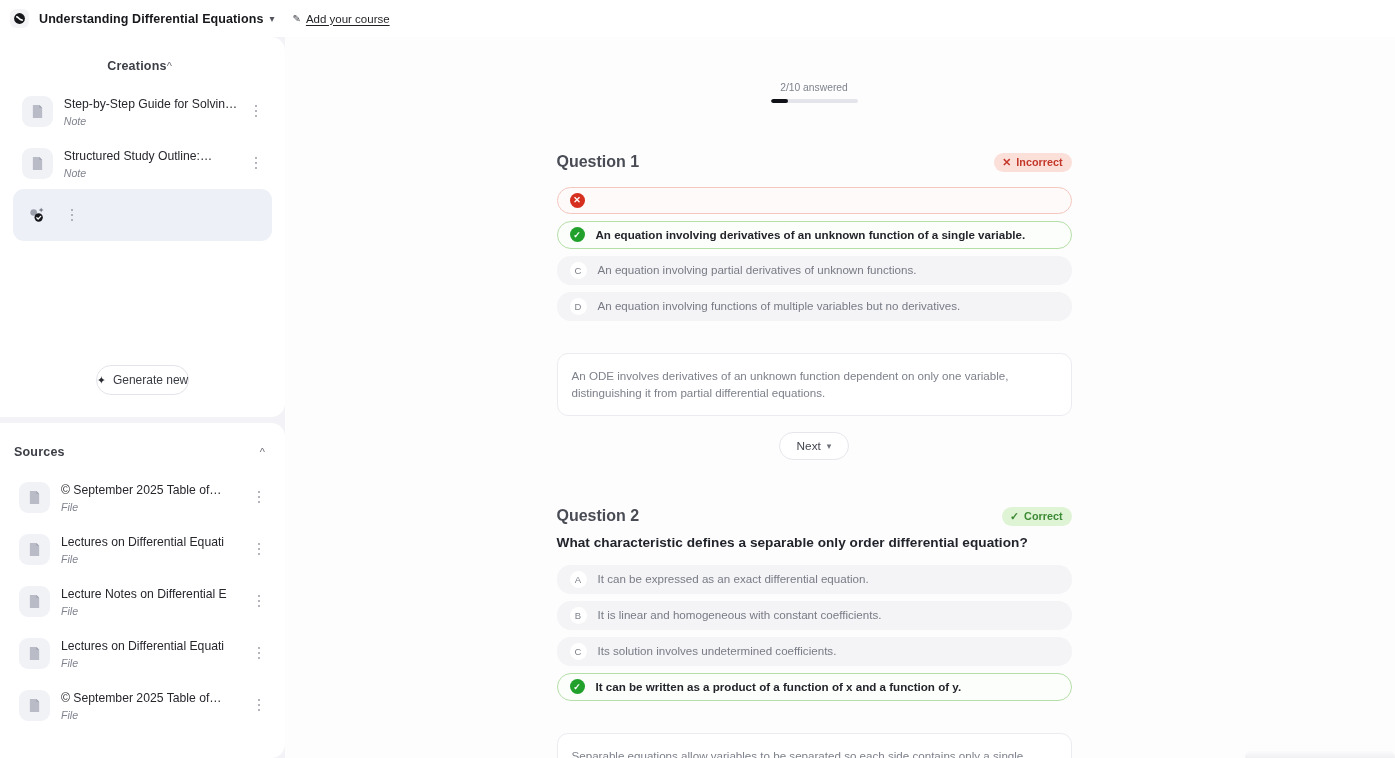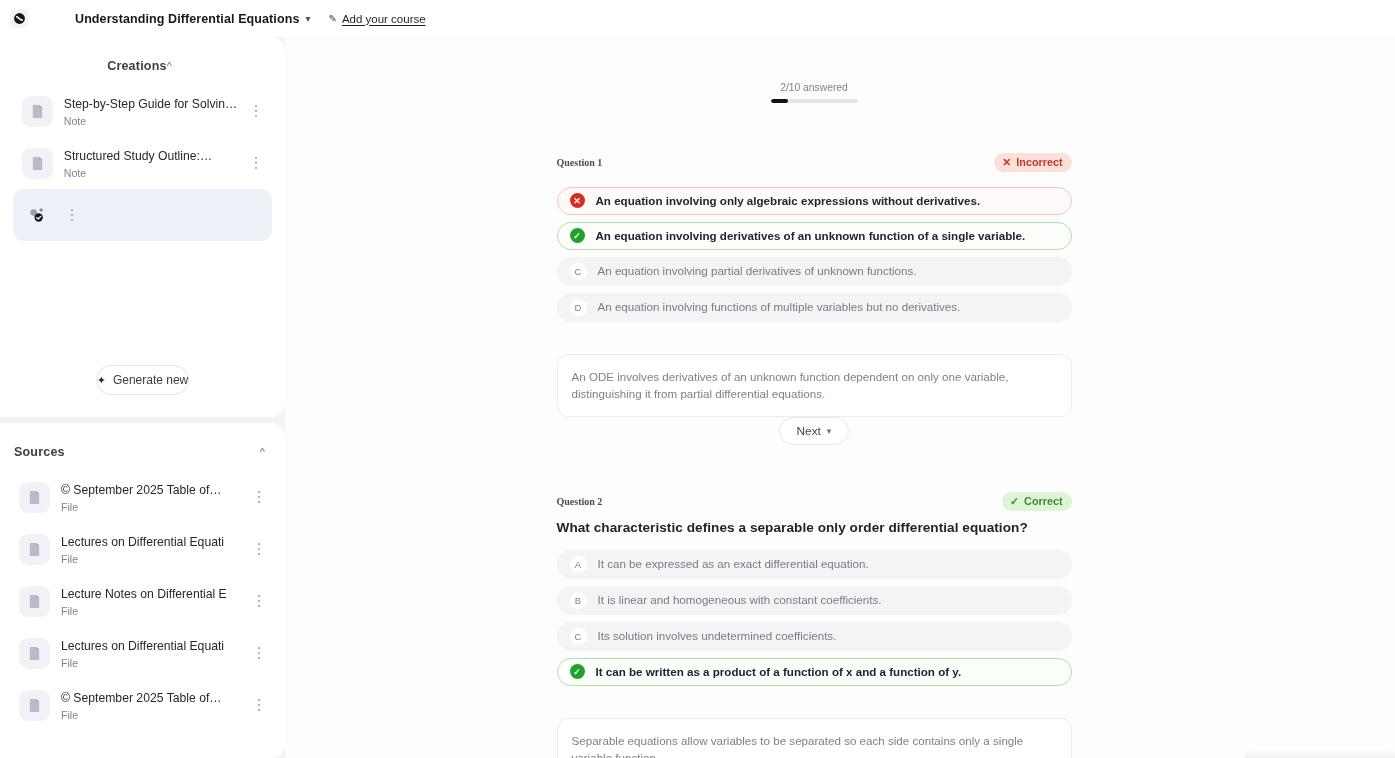--- a/index.html
+++ b/index.html
@@ -25,21 +25,20 @@
     border-radius: 6px;
     background: #f4f4f6;
     display: flex; align-items: center; justify-content: center;
     flex: 0 0 auto;
   }
   .course-title {
     font-size: 12.5px;
     font-weight: bold;
     color: #17181c;
     letter-spacing: 0.1px;
-    margin-left: 36px;
   }
   .chev-title { color: #53555e; font-size: 10px; margin-left: -4px; }
   .add-course {
     display: flex; align-items: center; gap: 5px;
     margin-left: 8px;
   }
   .add-course-label {
     font-size: 11.5px;
     color: #1f2024;
     text-decoration: underline;
@@ -96,21 +95,21 @@
     display: flex; align-items: center; justify-content: center;
     flex: 0 0 auto;
   }
   .item-texts { flex: 1; min-width: 0; }
   .item-title {
     font-size: 12.2px; color: #26272d;
     white-space: nowrap; overflow: hidden; text-overflow: ellipsis;
     line-height: 16px;
   }
   .item-sub-row { display: flex; align-items: center; gap: 7px; margin-top: 2px; }
-  .item-sub { font-size: 10.6px; color: #81848f; line-height: 14px; }
+  .item-sub { font-size: 10.6px; color: #81848f; line-height: 14px; font-style: italic; }
   .badge-viewing {
     display: inline-flex; align-items: center; gap: 3px;
     background: #dbe6fb; color: #2e6ae0;
     font-size: 9.5px; font-weight: bold;
     border-radius: 9px;
     padding: 1px 6px 1px 5px;
   }
   .kebab {
     width: 16px; flex: 0 0 auto;
     display: flex; flex-direction: column; align-items: center; gap: 2.5px;
@@ -146,21 +145,21 @@
   .progress-label { font-size: 10.3px; color: #7f828c; margin-bottom: 6px; margin-top: 29px; }
   .progress-track {
     width: 87px; height: 3.5px; border-radius: 3px; background: #e4e5eb;
     position: relative; overflow: hidden;
   }
   .progress-fill { position: absolute; left: 0; top: 0; bottom: 0; background: #111217; border-radius: 3px; }
 
   .q-block { margin-top: 50px; }
   .q-block.second { margin-top: 47px; }
   .q-head { display: flex; align-items: center; justify-content: space-between; }
-  .q-num { font-size: 10px; font-weight: bold; color: #4a4c55; font-family: Liberation Serif, serif; }
+  .q-num { font-size: 16px; font-weight: bold; color: #4a4c55; }
   .q-status {
     display: inline-flex; align-items: center; gap: 5px;
     font-size: 10.8px; font-weight: bold;
     border-radius: 10px; padding: 3px 9px 3px 8px;
   }
   .q-status.incorrect { background: #fbdfd9; color: #c4382a; }
   .q-status.correct { background: #dff4d5; color: #3d8a36; }
   .q-text {
     margin-top: 9px;
     font-size: 13.6px; font-weight: bold; color: #22242b;
@@ -202,21 +201,21 @@
   .mark.c { background: #21a12b; }
 
   .explain {
     margin-top: 32px;
     border: 1px solid #ebecf0;
     border-radius: 11px;
     padding: 13px 14px 14px 14px;
     background: #fff;
     font-size: 11.6px; line-height: 17px; color: #7e818b;
   }
-  .next-wrap { display: flex; justify-content: center; }
+  .next-wrap { display: flex; justify-content: center; margin-top: 16px; }
   .next-btn {
     display: inline-flex; align-items: center; gap: 6px;
     border: 1px solid #e6e7ec; background: #fff;
     border-radius: 15px;
     padding: 6px 17px;
     font-size: 11.8px; color: #45474f;
   }
   .chev-sm { font-size: 9px; color: #6f727b; }
   .ghost-bar {
     position: absolute; right: 0; bottom: 0;
@@ -448,21 +447,20 @@
           <span class="q-num">Question 1</span>
           <span class="q-status incorrect">
             <span>✕</span>
             <span>Incorrect</span>
           </span>
         </div>
 
         <div class="options">
           <div class="opt wrong">
             <span class="mark x">✕</span>
-            <span class="otext">An equation involving only algebraic expressions without derivatives.</span>
           </div>
           <div class="opt right">
             <span class="mark c">✓</span>
             <span class="otext">An equation involving derivatives of an unknown function of a single variable.</span>
           </div>
           <div class="opt">
             <span class="letter">C</span>
             <span class="otext">An equation involving partial derivatives of unknown functions.</span>
           </div>
           <div class="opt">

